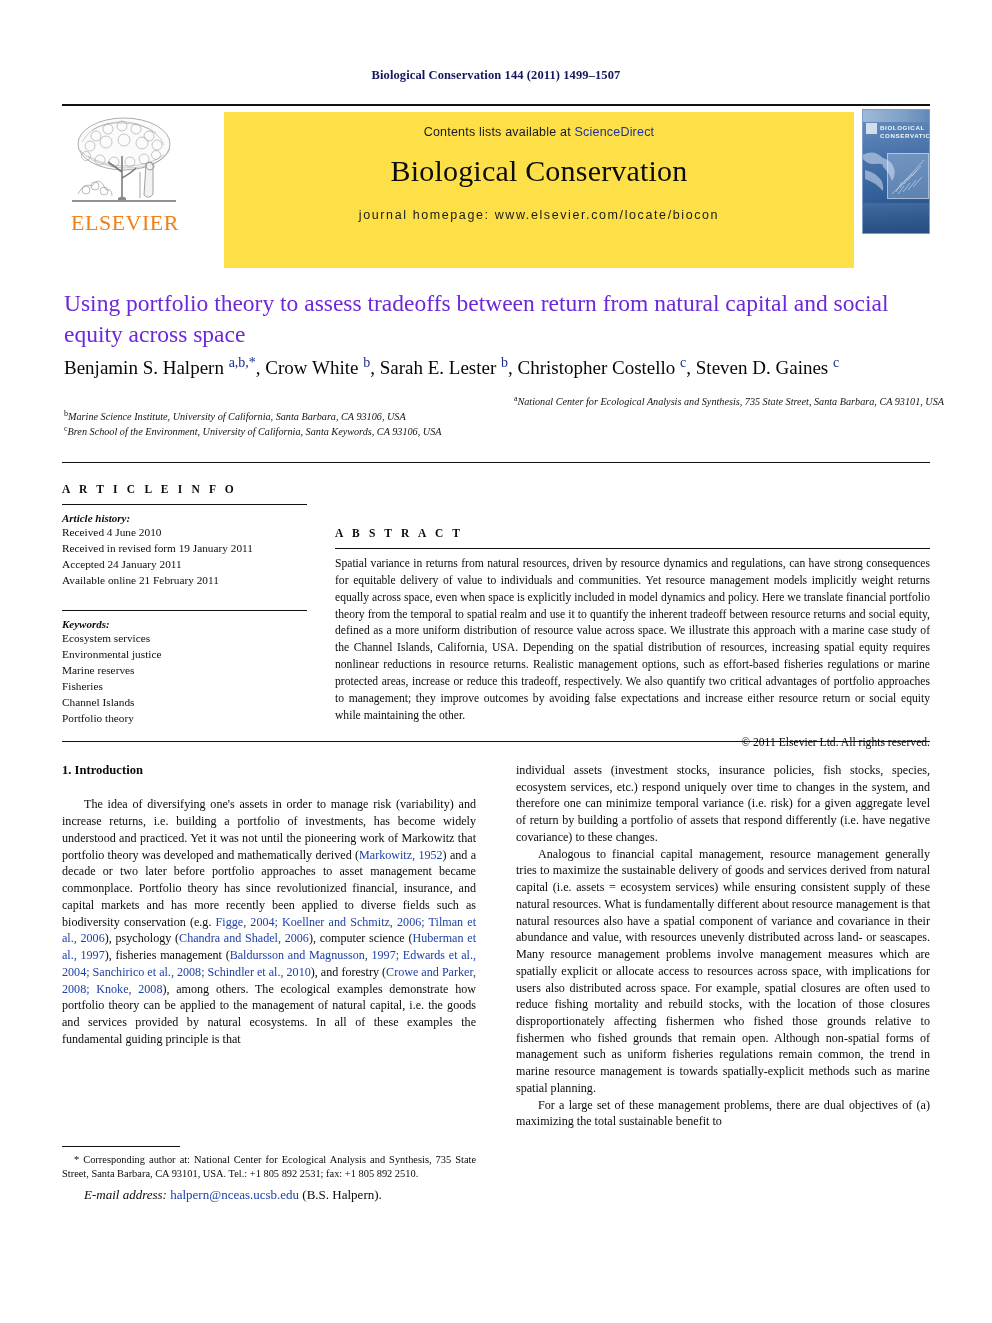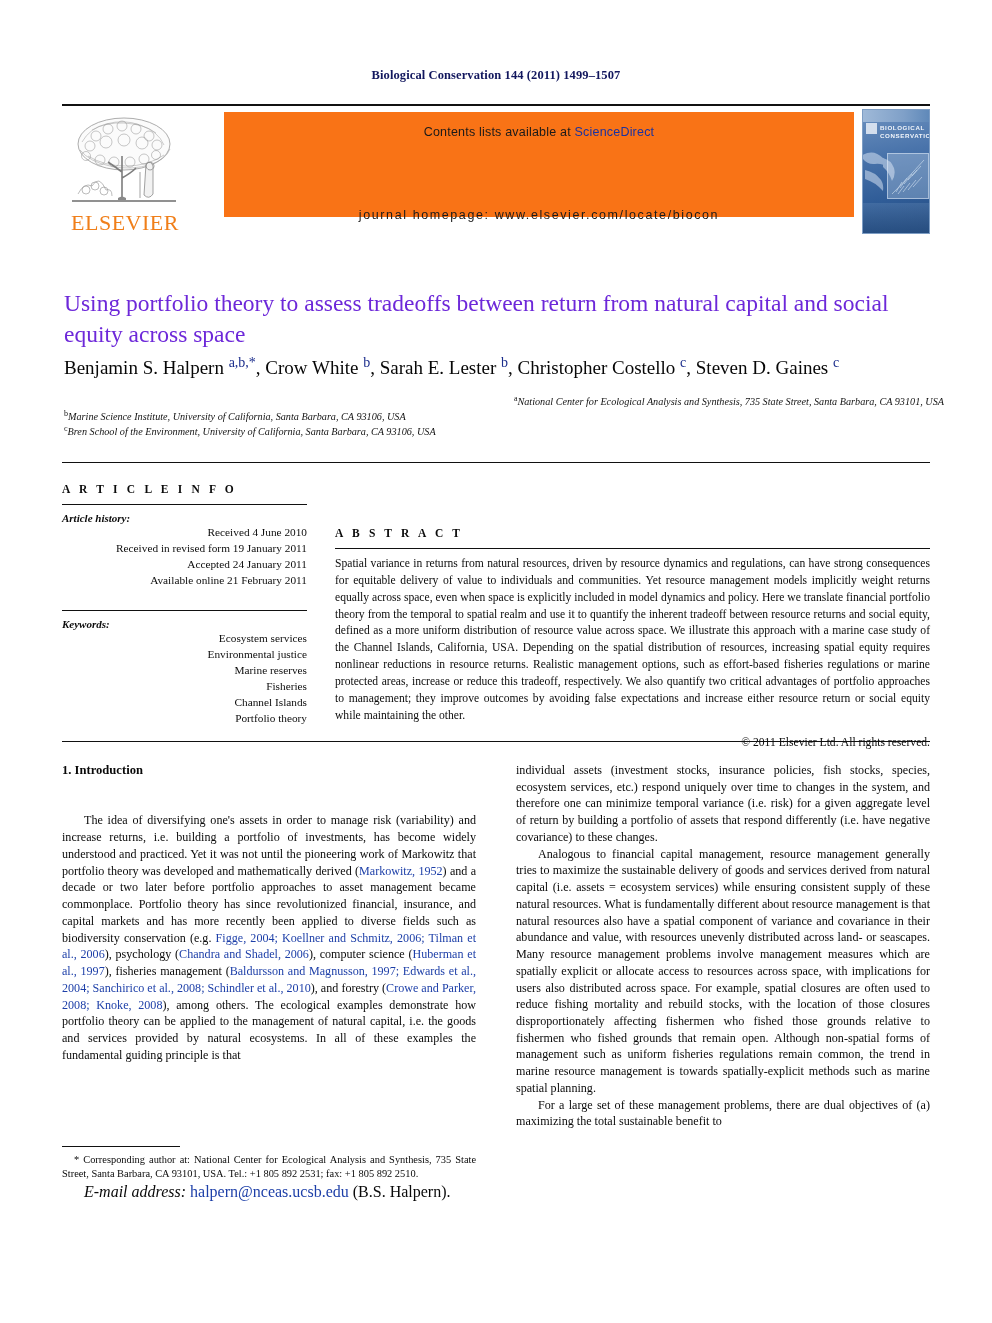--- a/index.html
+++ b/index.html
@@ -60,22 +60,22 @@
     font-family: "Liberation Serif", serif;
     font-size: 22px;
     letter-spacing: 0.5px;
     color: #f07f1a;
     line-height: 1;
   }
   .banner {
     position: absolute;
     left: 162px; top: 6px;
     width: 630px;
-    height: 105px;
-    background: #f97316;
+    height: 156px;
+    background: #fde047;
     box-sizing: border-box;
   }
   .banner-contents {
     position: absolute;
     left: 0; top: 13px;
     width: 630px;
     text-align: center;
     font-family: "Liberation Sans", sans-serif;
     font-size: 12.5px;
     color: #1a1a1a;
@@ -221,21 +221,20 @@
     font-style: italic;
     font-weight: bold;
     font-size: 11px;
     color: #0b0b0b;
   }
   .info-line {
     font-family: "Liberation Serif", serif;
     font-size: 11.3px;
     line-height: 1.42;
     color: #0d0d0d;
-    text-align: right;
   }
   .kw-block { margin-top: 2px; }
   .abstract-col {
     position: absolute;
     left: 273px; top: 20px;
     width: 595px;
     margin-top: 44px;
   }
   .abstract-body {
     font-family: "Liberation Serif", serif;
@@ -263,21 +262,21 @@
     line-height: 1.385;
     text-align: justify;
     color: #0a0a0a;
   }
   .col-left  { left: 62px; }
   .col-right { left: 516px; }
   .h1 {
     font-family: "Liberation Serif", serif;
     font-weight: bold;
     font-size: 12.6px;
-    margin: 0 0 33px 0;
+    margin: 0 0 17px 0;
     color: #090909;
   }
   .col p { margin: 0; text-indent: 22px; }
   .col p.noindent { text-indent: 0; }
   cite, .ref { color: #1d3fa8; font-style: normal; }
 
   
   .footnotes {
     position: absolute;
     left: 62px; top: 1146px;
@@ -290,22 +289,23 @@
     border-top: 1.2px solid #111;
     margin-bottom: 6px;
   }
   .fn-corr {
     font-size: 10.4px;
     line-height: 1.36;
     text-align: justify;
     text-indent: 12px;
   }
   .fn-email {
-    font-size: 16px;
+    font-size: 13px;
     line-height: 1.36;
+    margin-top: 5px;
     text-indent: 22px;
   }
   .fn-email i { font-style: italic; }
   .fn-mail-link { color: #1d3fa8; }
   .issn {
     position: absolute;
     left: 62px; top: 1247px;
     width: 430px;
     font-family: "Liberation Serif", serif;
     font-size: 10.6px;
@@ -367,20 +367,21 @@
         </g>
         <line x1="10" y1="89" x2="114" y2="89" stroke="#6d6d6d" stroke-width="1.4"></line>
       </svg>
       <div class="elsevier-word">ELSEVIER</div>
     </div>
 
     <div class="banner">
       <div class="banner-contents">
         <span>Contents lists available at </span><span class="sd-link">ScienceDirect</span>
       </div>
+      <div class="banner-journal">Biological Conservation</div>
       <div class="banner-home">journal homepage: www.elsevier.com/locate/biocon</div>
     </div>
 
     <div class="cover">
       <div class="cover-topbar"></div>
       <div class="cover-els"></div>
       <div class="cover-title">
         <span>BIOLOGICAL</span><br>
         <span>CONSERVATION</span>
       </div>
@@ -408,21 +409,21 @@
 
   <div class="authors">Benjamin S. Halpern <sup>a,b,</sup><sup>*</sup>, Crow White <sup>b</sup>, Sarah E. Lester <sup>b</sup>, Christopher Costello <sup>c</sup>, Steven D. Gaines <sup>c</sup></div>
 
   <div class="affil affil-a">
     <sup>a</sup><span>National Center for Ecological Analysis and Synthesis, 735 State Street, Santa Barbara, CA 93101, USA</span>
   </div>
   <div class="affil affil-b">
     <sup>b</sup><span>Marine Science Institute, University of California, Santa Barbara, CA 93106, USA</span>
   </div>
   <div class="affil affil-c">
-    <sup>c</sup><span>Bren School of the Environment, University of California, Santa Barbara, CA 93106, USA</span>
+    <sup>c</sup><span>Bren School of the Environment, University of California, Santa Keywords, CA 93106, USA</span>
   </div>
 
   <div class="band">
 
     <div class="info-col">
       <div class="sechead">A R T I C L E  I N F O</div>
       <div class="rule"></div>
       <div class="info-label">Article history:</div>
       <div class="info-line">Received 4 June 2010</div>
       <div class="info-line">Received in revised form 19 January 2011</div>

